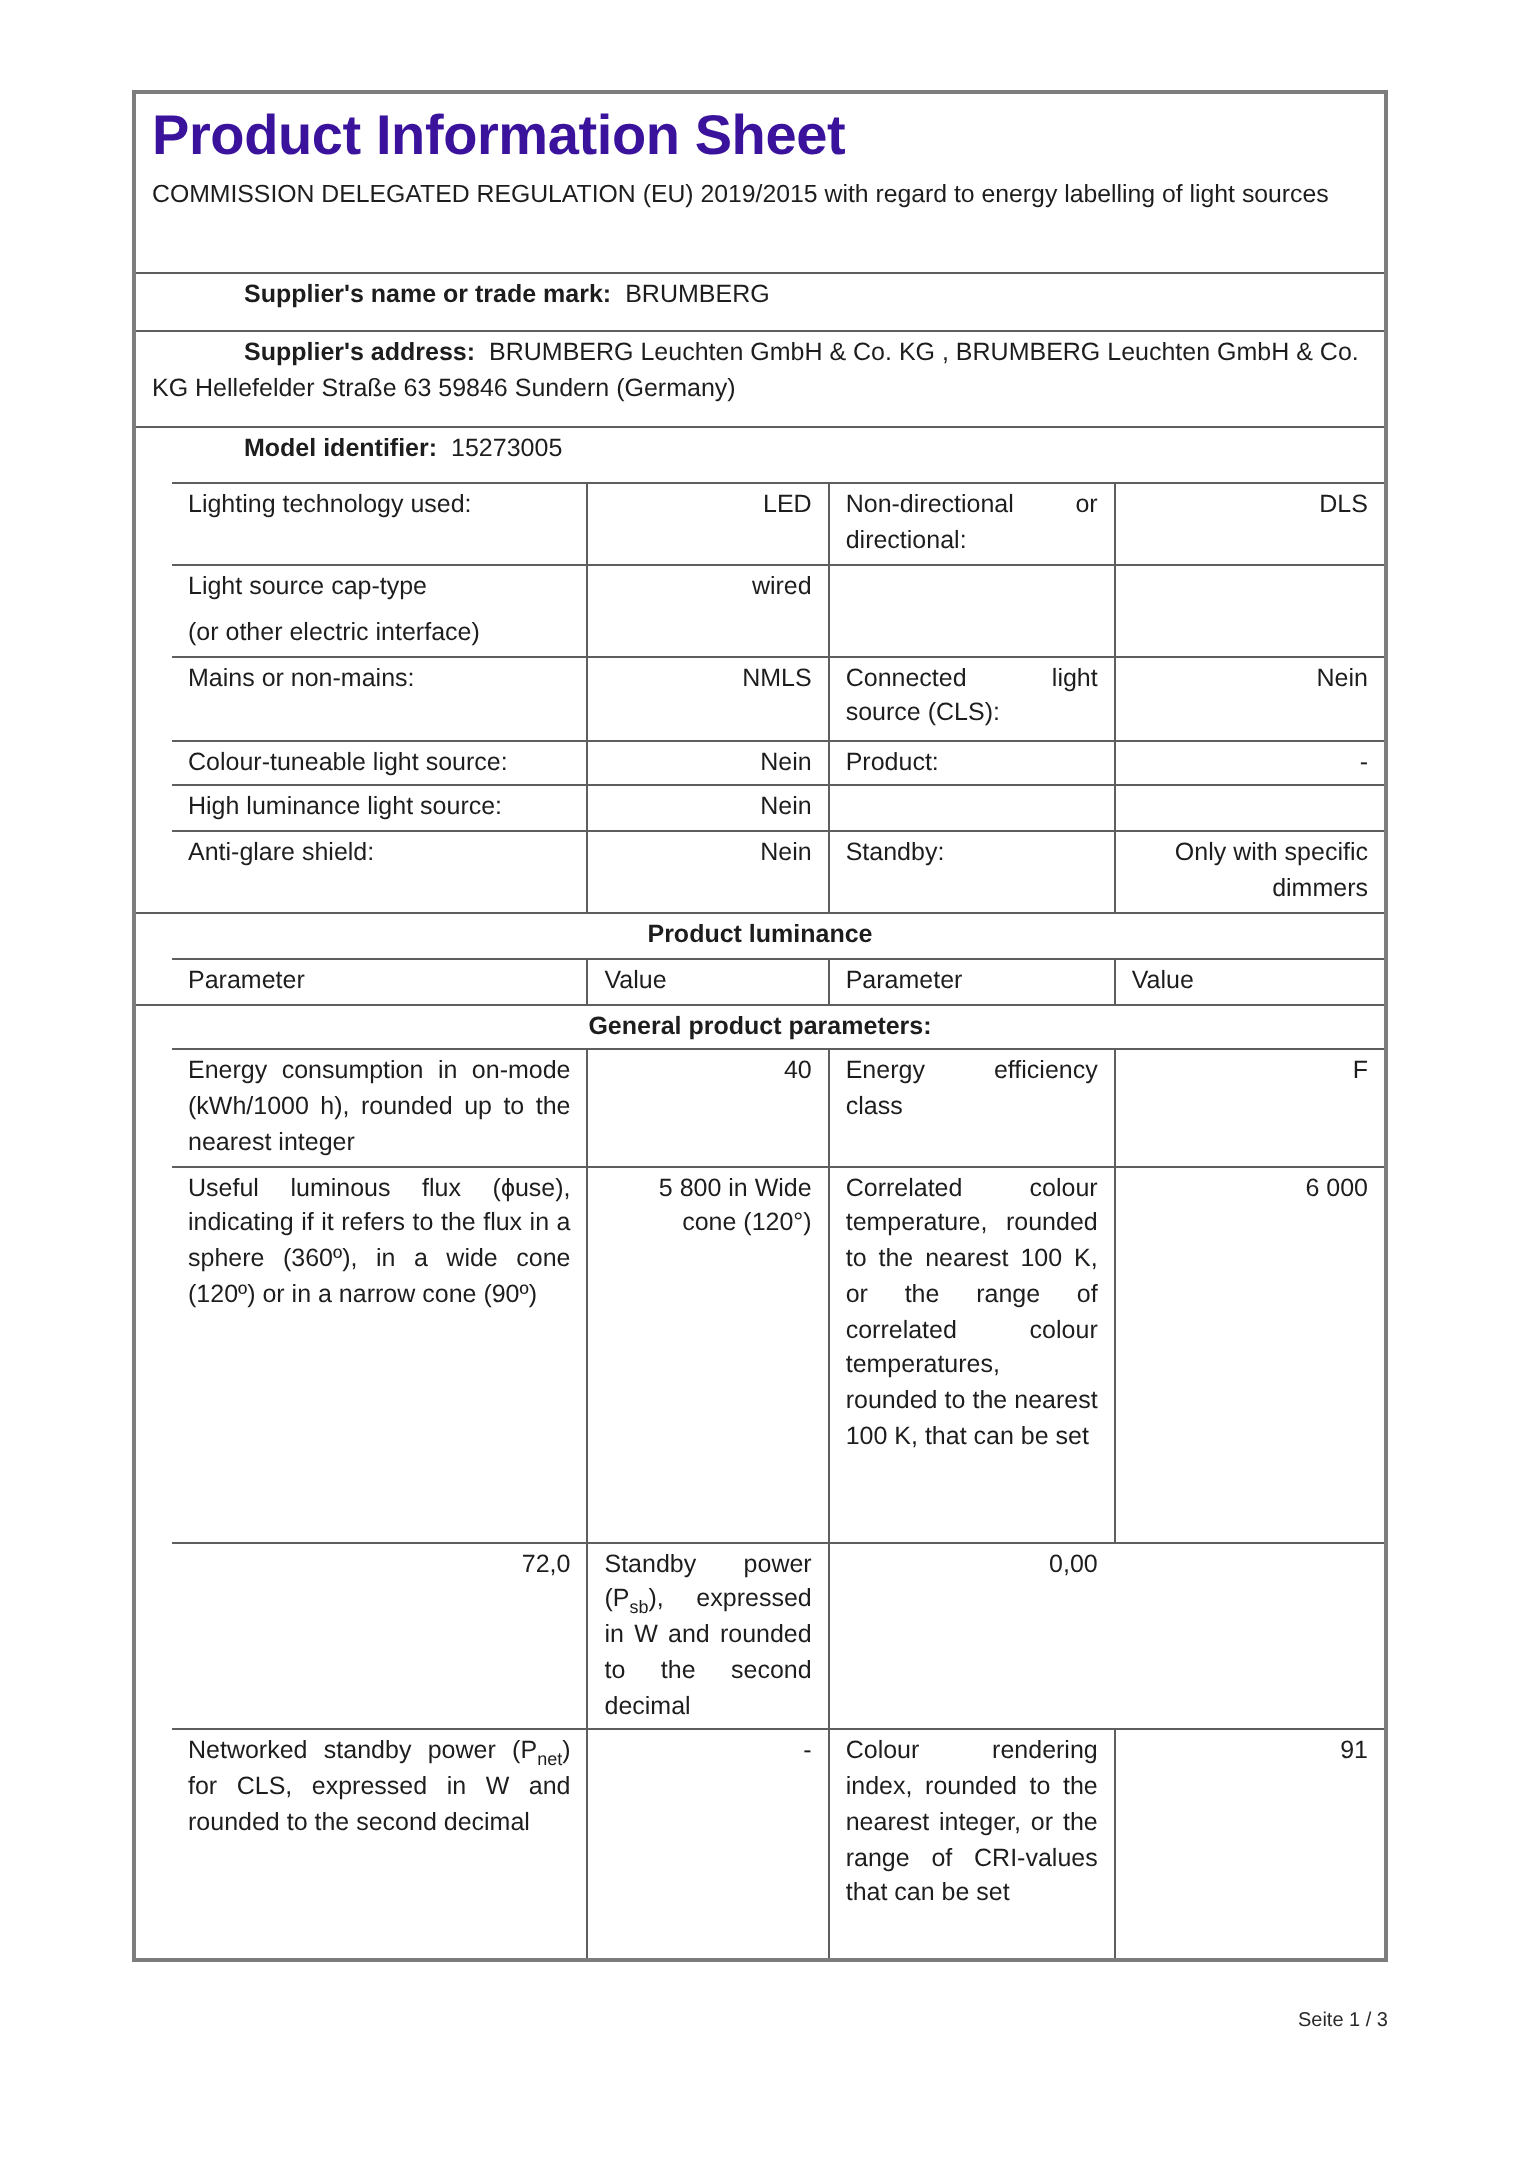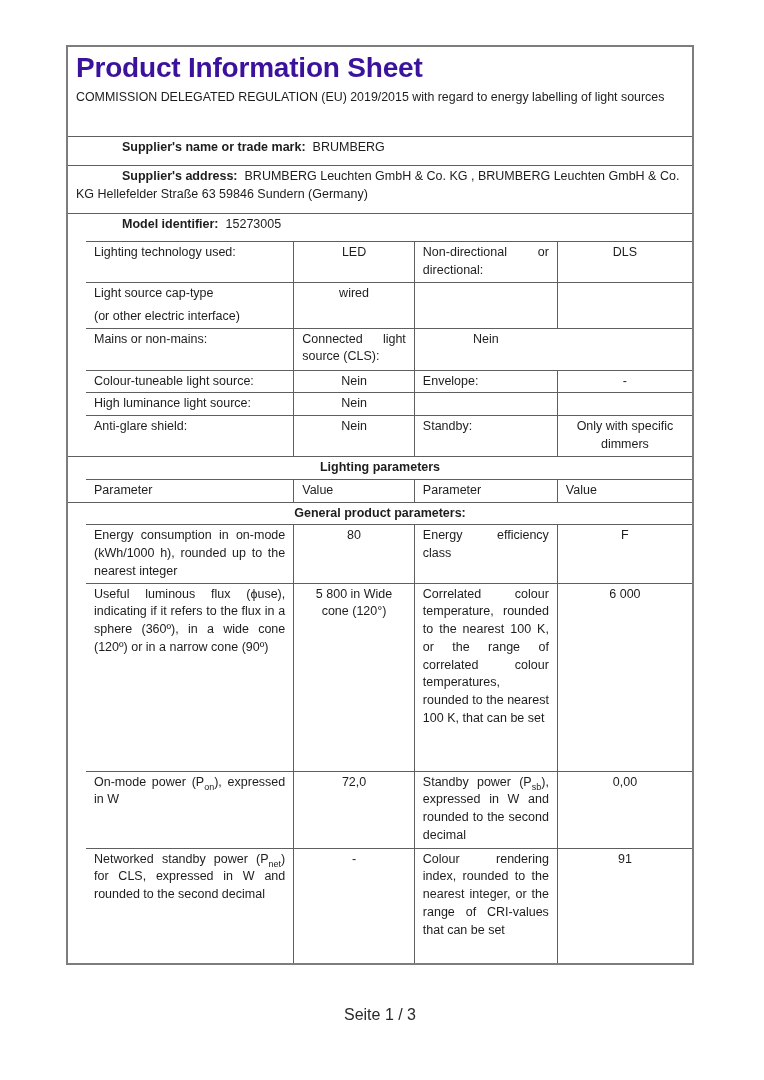--- a/index.html
+++ b/index.html
@@ -11,35 +11,35 @@
   .sheet {
     position:absolute; left:66px; top:45px; width:628px;
     border:2px solid #7d7d7d; box-sizing:border-box; background:#ffffff;
   }
   .tr { border-top:1px solid #5e5e5e; box-sizing:border-box; }
   .tr.first { border-top:none; }
   .cols { display:grid; grid-template-columns:34.2% 19.9% 23.6% 22.3%;margin-left:18px; }
   .td { padding:2px 8px; box-sizing:border-box; min-width:0; }
   .cols > .td + .td { border-left:1px solid #5e5e5e; }
   .p { text-align:justify; }
-  .v { text-align:center; }
+  .v { text-align:right; }
   .full { padding:2px 8px; box-sizing:border-box; }
   .b { font-weight:bold;margin-left:46px; }
   .hdr-center { text-align:center; font-weight:bold; }
   .val-inline { margin-left:7px; }
   .doc-title {
     font-size:28px; font-weight:bold; line-height:1.15;
     margin:3px 0 5px 0; color:#3a129c; letter-spacing:-0.2px;
   }
   .subtitle { font-size:12.4px; }
   sub.sb { font-size:9px; line-height:0; }
   .line2 { display:block; margin-top:5px; }
   .footer {
     position:absolute; left:66px; top:1004px; width:628px;
-    text-align:center; font-size:16px; color:#2a2a2a;
+    text-align:right; font-size:10px; color:#2a2a2a;
   }
 </style>
 </head>
 <body>
 
 <div class="page">
   <div class="sheet">
 
     <div class="tr first full" style="min-height:89px">
       <div class="doc-title" style="color: rgb(58, 18, 156);">Product Information Sheet</div>
@@ -71,72 +71,72 @@
         <span>Light source cap-type</span>
         <span class="line2">(or other electric interface)</span>
       </div>
       <div class="td v">wired</div>
       <div class="td p"></div>
       <div class="td v"></div>
     </div>
 
     <div class="tr cols" style="min-height:42px">
       <div class="td p">Mains or non-mains:</div>
+      <div class="td v">NMLS</div>
       <div class="td p">Connected light source (CLS):</div>
       <div class="td v">Nein</div>
     </div>
 
     <div class="tr cols" style="min-height:21px">
       <div class="td p">Colour-tuneable light source:</div>
       <div class="td v">Nein</div>
-      <div class="td p">Envelope:</div>
+      <div class="td p">Product:</div>
       <div class="td v">-</div>
     </div>
 
     <div class="tr cols" style="min-height:21px">
       <div class="td p">High luminance light source:</div>
       <div class="td v">Nein</div>
       <div class="td p"></div>
       <div class="td v"></div>
     </div>
 
     <div class="tr cols" style="min-height:41px">
       <div class="td p">Anti-glare shield:</div>
       <div class="td v">Nein</div>
       <div class="td p">Standby:</div>
       <div class="td v">Only with specific dimmers</div>
     </div>
 
-    <div class="tr full hdr-center" style="min-height:22px">Lighting parameters</div>
+    <div class="tr full hdr-center" style="min-height:22px">Product luminance</div>
 
     <div class="tr cols" style="min-height:22px">
       <div class="td">Parameter</div>
       <div class="td">Value</div>
       <div class="td">Parameter</div>
       <div class="td">Value</div>
     </div>
 
     <div class="tr full hdr-center" style="min-height:22px">General product parameters:</div>
 
     <div class="tr cols" style="min-height:58px">
       <div class="td p">Energy consumption in on-mode (kWh/1000 h), rounded up to the nearest integer</div>
-      <div class="td v">80</div>
+      <div class="td v">40</div>
       <div class="td p">Energy efficiency class</div>
       <div class="td v">F</div>
     </div>
 
     <div class="tr cols" style="min-height:188px">
       <div class="td p">Useful luminous flux (ϕuse), indicating if it refers to the flux in a sphere (360º), in a wide cone (120º) or in a narrow cone (90º)</div>
       <div class="td v">5 800 in Wide cone (120°)</div>
       <div class="td p">Correlated colour temperature, rounded to the nearest 100 K, or the range of correlated colour temperatures, rounded to the nearest 100 K, that can be set</div>
       <div class="td v">6 000</div>
     </div>
 
     <div class="tr cols" style="min-height:77px">
-      <div class="td p"><span>On-mode power (P</span><sub class="sb">on</sub><span>), expressed in W</span></div>
       <div class="td v">72,0</div>
       <div class="td p"><span>Standby power (P</span><sub class="sb">sb</sub><span>), expressed in W and rounded to the second decimal</span></div>
       <div class="td v">0,00</div>
     </div>
 
     <div class="tr cols" style="min-height:115px">
       <div class="td p"><span>Networked standby power (P</span><sub class="sb">net</sub><span>) for CLS, expressed in W and rounded to the second decimal</span></div>
       <div class="td v">-</div>
       <div class="td p">Colour rendering index, rounded to the nearest integer, or the range of CRI-values that can be set</div>
       <div class="td v">91</div>

